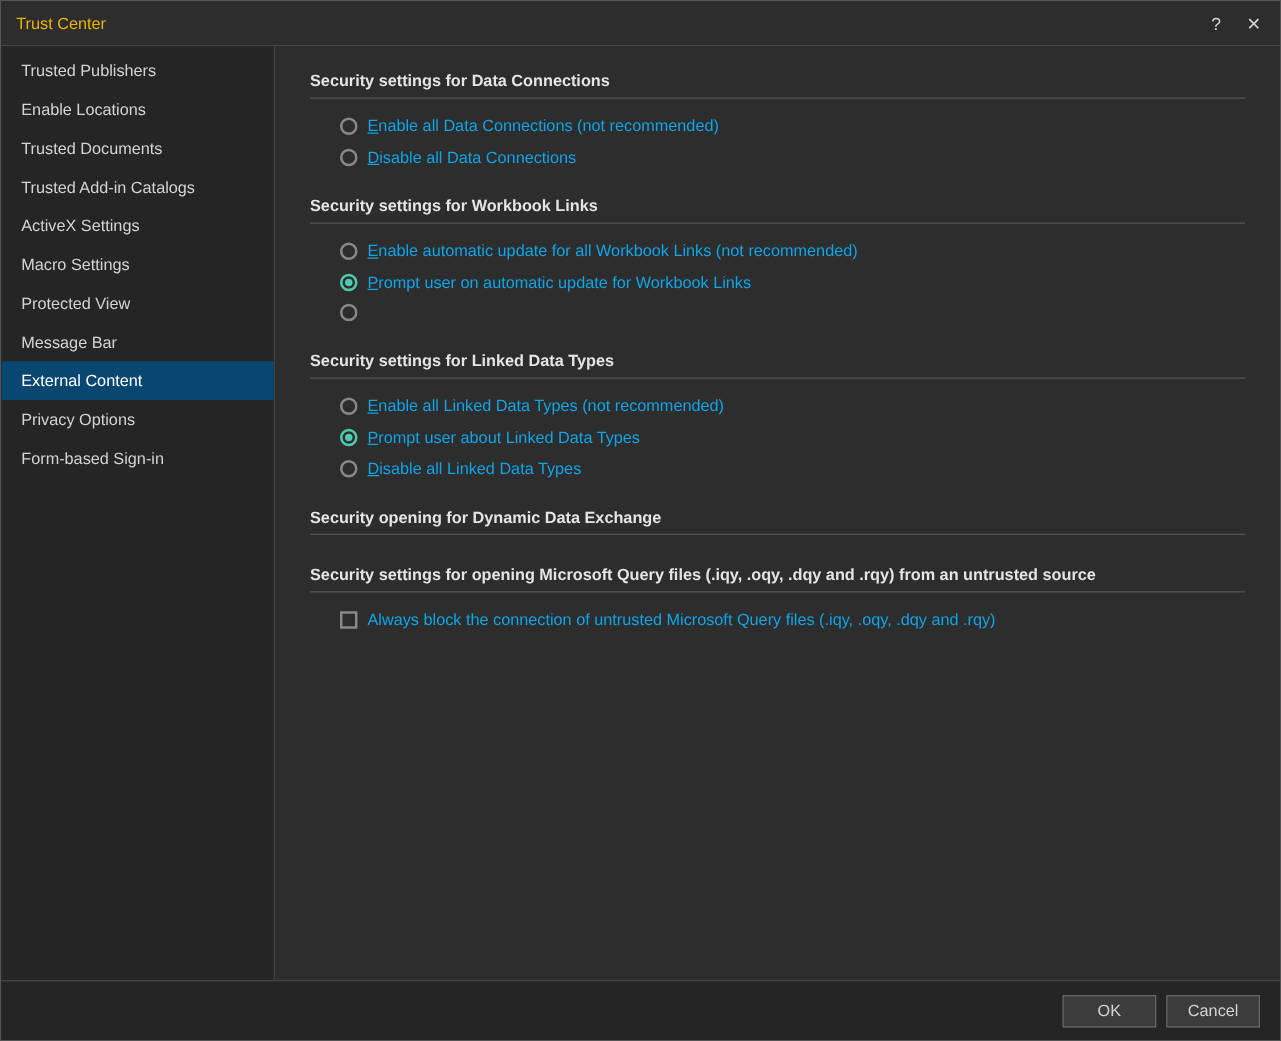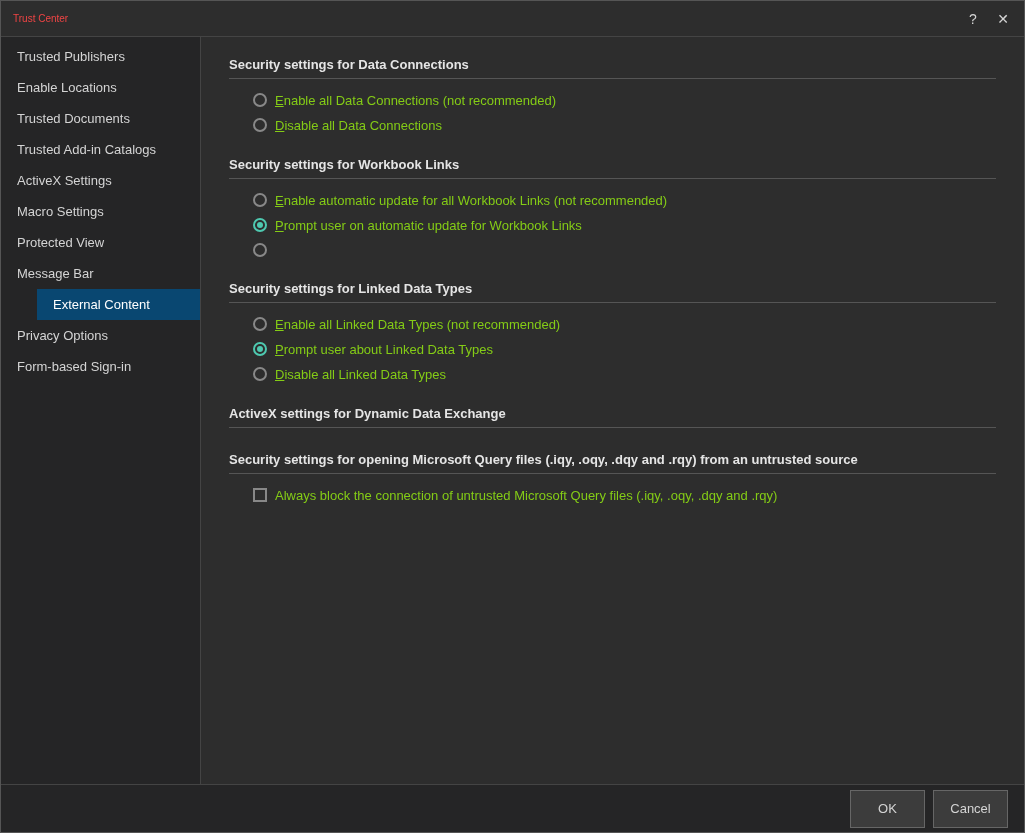--- a/index.html
+++ b/index.html
@@ -29,22 +29,22 @@
       align-items: center;
       justify-content: space-between;
       padding: 0 8px 0 12px;
       border-bottom: 1px solid #444;
       flex-shrink: 0;
     }
     .title-bar-left {
       display: flex;
       align-items: center;
       gap: 6px;
-      color: #ef4444;
-      font-size: 10px;
+      color: #eab308;
+      font-size: 13px;
       justify-content: center;
     }
     .title-bar-right {
       display: flex;
       align-items: center;
       gap: 4px;
     }
     .title-btn {
       width: 26px;
       height: 26px;
@@ -56,39 +56,38 @@
       color: #d4d4d4;
       cursor: pointer;
       font-size: 14px;
     }
     .dialog-body {
       display: flex;
       flex: 1;
       overflow: hidden;
     }
     .sidebar {
-      width: 200px;
+      width: 219px;
       background: #252526;
       border-right: 1px solid #444;
       display: flex;
       flex-direction: column;
       flex-shrink: 0;
       padding-top: 4px;
     }
     .sidebar-item {
       padding: 8px 12px 8px 16px;
       cursor: pointer;
       color: #d4d4d4;
       font-size: 13px;
       white-space: nowrap;
     }
     .sidebar-item.active {
       background: #094771;
       color: #ffffff;
-      margin-left: 36px;
     }
     .content-area {
       flex: 1;
       background: #2d2d2d;
       overflow-y: auto;
       padding: 20px 28px;
     }
     .section {
       margin-bottom: 24px;
     }
@@ -104,23 +103,23 @@
       margin-bottom: 14px;
     }
     .radio-group, .checkbox-group {
       display: flex;
       flex-direction: column;
       gap: 10px;
       padding-left: 24px;
     }
     .radio-item, .checkbox-item {
       display: flex;
-      align-items: flex-start;
+      align-items: flex-end;
       gap: 8px;
-      color: #84cc16;
+      color: #0ea5e9;
       font-size: 13px;
       cursor: pointer;
     }
     .radio-circle {
       width: 14px;
       height: 14px;
       border-radius: 50%;
       border: 2px solid #888;
       background: #2d2d2d;
       display: flex;
@@ -164,21 +163,21 @@
       border-top: 1px solid #444;
       display: flex;
       align-items: center;
       justify-content: flex-end;
       padding: 0 16px;
       gap: 8px;
       flex-shrink: 0;
     }
     .footer-btn {
       min-width: 75px;
-      height: 38px;
+      height: 26px;
       padding: 0 12px;
       border: 1px solid #666;
       background: #3c3c3c;
       color: #d4d4d4;
       font-size: 13px;
       cursor: pointer;
     }
     .footer-btn.primary {
       background: #3c3c3c;
     }
@@ -258,21 +257,21 @@
               <div class="radio-circle checked"></div>
               <span><u>P</u>rompt user about Linked Data Types</span>
             </div>
             <div class="radio-item">
               <div class="radio-circle"></div>
               <span><u>D</u>isable all Linked Data Types</span>
             </div>
           </div>
         </div>
         <div class="section">
-          <div class="section-title">ActiveX settings for Dynamic Data Exchange</div>
+          <div class="section-title">Security opening for Dynamic Data Exchange</div>
           <hr class="section-divider">
         </div>
         <div class="section">
           <div class="section-title">Security settings for opening  Microsoft Query files (.iqy, .oqy, .dqy and .rqy) from an untrusted source</div>
           <hr class="section-divider">
           <div class="checkbox-group">
             <div class="checkbox-item">
               <div class="checkbox-box"></div>
               <span>Always block the connection of untrusted Microsoft Query files (.iqy, .oqy, .dqy and .rqy)</span>
             </div>

